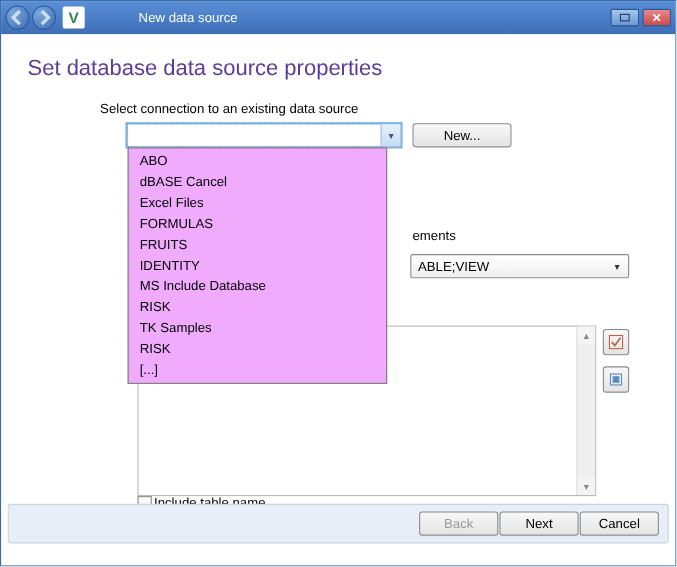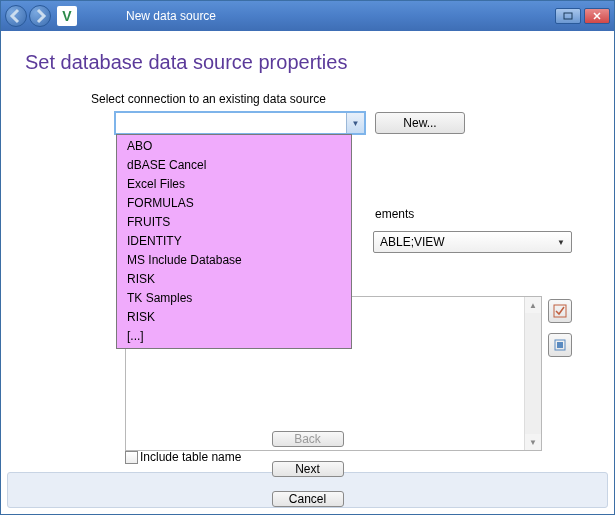--- a/index.html
+++ b/index.html
@@ -68,23 +68,23 @@
   .side-btn {
     position: absolute; right: 42px; width: 24px; height: 24px; border: 1px solid #8a8a8a; border-radius: 3px;
     background: linear-gradient(to bottom,#f8f8f8,#e4e4e4); display:flex; align-items:center; justify-content:center;
   }
   .side-btn.b1 { top: 268px; }
   .side-btn.b2 { top: 302px; }
   .side-btn svg { width: 14px; height: 14px; }
   .checkbox-row { position: absolute; left: 124px; bottom: 50px; display: flex; align-items: center; gap: 2px; font-size: 12px; }
   .checkbox { width: 13px; height: 13px; border: 1px solid #8a8a8a; background: linear-gradient(to bottom,#fff,#eee); }
   .footer {
-    position: absolute; left: 6px; right: 6px; bottom: 6px; height: 36px;
+    position: absolute; left: 6px; right: 6px; bottom: 20px; height: 36px;
     border: 1px solid #c8d4e4; border-radius: 3px;
-    background: #e8eef7; display: flex; align-items: center; justify-content: flex-end; gap: 14px; padding: 0 8px; flex-direction: column;
+    background: #e8eef7; display: flex; align-items: center; justify-content: flex-end; gap: 1px; padding: 0 8px;
   }
   .footer-btn {
     width: 72px; height: 22px; border: 1px solid #8a8a8a; border-radius: 3px;
     background: linear-gradient(to bottom,#f8f8f8,#e4e4e4); font-size: 12px; display:flex; align-items:center; justify-content:center;
   }
   .footer-btn.disabled { color: #9a9a9a; }
 </style>
 </head>
 <body>
 

